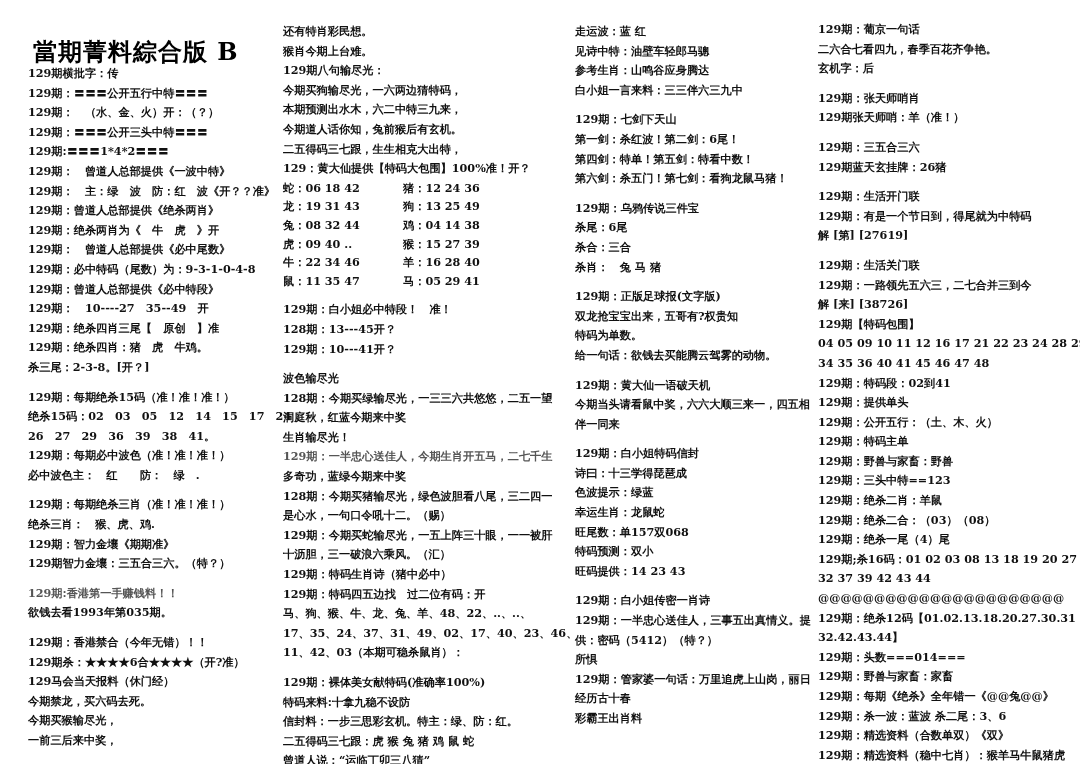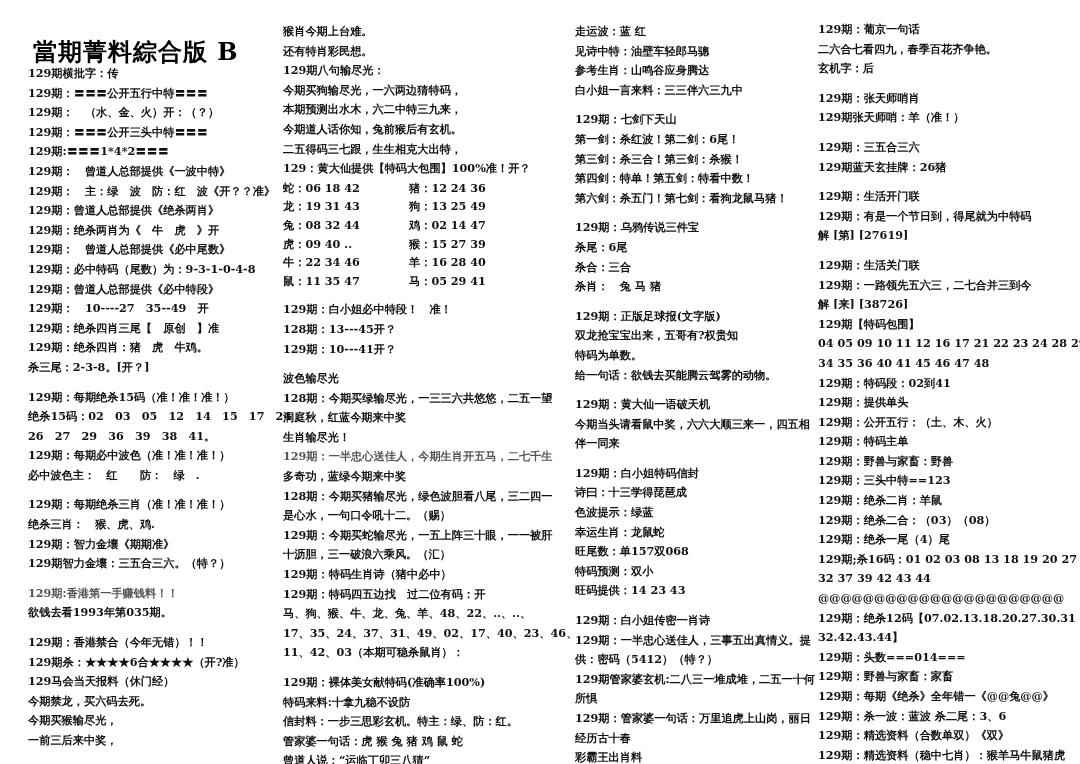--- a/index.html
+++ b/index.html
@@ -14,21 +14,21 @@
     .col2 { left: 283px; top: 22px; width: 255px; }
     .col3 { left: 575px; top: 22px; width: 230px; }
     .col4 { left: 818px; top: 20px; width: 258px; }
     .title {
       position: absolute; left: 33px; top: 36px;
       font-family: "DejaVu Serif", serif; font-weight: bold;
       font-size: 24px; letter-spacing: 1px; color: #000;
     }
     .line { display: block; min-height: 19.6px; }
     .gap-sm { display: block; height: 10px; }
-    .zodiac { display: grid; grid-template-columns: 120px 120px; column-gap: 6px; }
+    .zodiac { display: grid; grid-template-columns: 120px 120px; }
     .zodiac .line { line-height: 18.6px; min-height: 18.6px; }
     .faint { color: #555; }
   </style>
 </head>
 <body>
 
 <div class="page">
   <div class="title">當期菁料綜合版 B</div>
 
   <div class="col col1" id="col1">
@@ -66,36 +66,36 @@
       <span class="line">129期：香港禁合（今年无错）！！</span>
       <span class="line">129期杀：★★★★6合★★★★（开?准）</span>
       <span class="line">129马会当天报料（休门经）</span>
       <span class="line">今期禁龙，买六码去死。</span>
       <span class="line">今期买猴输尽光，</span>
       <span class="line">一前三后来中奖，</span>
     </div>
 
   <div class="col col2">
     <div id="col2top">
+        <span class="line">还有特肖彩民想。</span>
         <span class="line">猴肖今期上台难。</span>
-        <span class="line">还有特肖彩民想。</span>
         <span class="line">129期八句输尽光：</span>
         <span class="line">今期买狗输尽光，一六两边猜特码，</span>
         <span class="line">本期预测出水木，六二中特三九来，</span>
         <span class="line">今期道人话你知，兔前猴后有玄机。</span>
         <span class="line">二五得码三七跟，生生相克大出特，</span>
         <span class="line">129：黄大仙提供【特码大包围】100%准！开？</span>
       </div>
     <div class="zodiac" id="zodiac">
         <span class="line"><span>蛇</span><span>：</span><span>06 18 42</span></span>
         <span class="line"><span>猪</span><span>：</span><span>12 24 36</span></span>
         <span class="line"><span>龙</span><span>：</span><span>19 31 43</span></span>
         <span class="line"><span>狗</span><span>：</span><span>13 25 49</span></span>
         <span class="line"><span>兔</span><span>：</span><span>08 32 44</span></span>
-        <span class="line"><span>鸡</span><span>：</span><span>02 14 47</span></span>
+        <span class="line"><span>鸡</span><span>：</span><span>04 14 38</span></span>
         <span class="line"><span>虎</span><span>：</span><span>09 40 ..</span></span>
         <span class="line"><span>猴</span><span>：</span><span>15 27 39</span></span>
         <span class="line"><span>牛</span><span>：</span><span>22 34 46</span></span>
         <span class="line"><span>羊</span><span>：</span><span>16 28 40</span></span>
         <span class="line"><span>鼠</span><span>：</span><span>11 35 47</span></span>
         <span class="line"><span>马</span><span>：</span><span>05 29 41</span></span>
       </div>
     <div id="col2bottom">
         <span class="gap-sm"></span>
         <span class="line">129期：白小姐必中特段！　准！</span>
@@ -114,34 +114,33 @@
         <span class="line">十沥胆，三一破浪六乘风。（汇）</span>
         <span class="line">129期：特码生肖诗（猪中必中）</span>
         <span class="line">129期：特码四五边找　过二位有码：开</span>
         <span class="line">马、狗、猴、牛、龙、兔、羊、48、22、..、..、</span>
         <span class="line">17、35、24、37、31、49、02、17、40、23、46、</span>
         <span class="line">11、42、03（本期可稳杀鼠肖）：</span>
         <span class="gap-sm"></span>
         <span class="line">129期：裸体美女献特码(准确率100%)</span>
         <span class="line">特码来料:十拿九稳不设防</span>
         <span class="line">信封料：一步三思彩玄机。特主：绿、防：红。</span>
-        <span class="line">管家婆一句话：虎 猴 兔 猪 鸡 鼠 蛇</span>
+        <span class="line">二五得码三七跟：虎 猴 兔 猪 鸡 鼠 蛇</span>
         <span class="line">曾道人说：“运临丁卯三八猜”</span>
       </div>
   </div>
 
   <div class="col col3" id="col3">
       <span class="line">走运波：蓝 红</span>
       <span class="line">见诗中特：油壁车轻郎马骢</span>
       <span class="line">参考生肖：山鸣谷应身腾达</span>
       <span class="line">白小姐一言来料：三三伴六三九中</span>
       <span class="gap-sm"></span>
       <span class="line">129期：七剑下天山</span>
       <span class="line">第一剑：杀红波！第二剑：6尾！</span>
-      <span class="line">第三剑：杀三合！第三剑：杀猴！</span>
       <span class="line">第四剑：特单！第五剑：特看中数！</span>
       <span class="line">第六剑：杀五门！第七剑：看狗龙鼠马猪！</span>
       <span class="gap-sm"></span>
       <span class="line">129期：乌鸦传说三件宝</span>
       <span class="line">杀尾：6尾</span>
       <span class="line">杀合：三合</span>
       <span class="line">杀肖：　兔 马 猪</span>
       <span class="gap-sm"></span>
       <span class="line">129期：正版足球报(文字版)</span>
       <span class="line">双龙抢宝宝出来，五哥有?权贵知</span>
@@ -156,21 +155,20 @@
       <span class="line">诗曰：十三学得琵琶成</span>
       <span class="line">色波提示：绿蓝</span>
       <span class="line">幸运生肖：龙鼠蛇</span>
       <span class="line">旺尾数：单157双068</span>
       <span class="line">特码预测：双小</span>
       <span class="line">旺码提供：14 23 43</span>
       <span class="gap-sm"></span>
       <span class="line">129期：白小姐传密一肖诗</span>
       <span class="line">129期：一半忠心送佳人，三事五出真情义。提</span>
       <span class="line">供：密码（5412）（特？）</span>
-      <span class="line">129期管家婆玄机:二八三一堆成堆，二五一十何</span>
       <span class="line">所惧</span>
       <span class="line">129期：管家婆一句话：万里追虎上山岗，丽日</span>
       <span class="line">经历古十春</span>
       <span class="line">彩霸王出肖料</span>
     </div>
 
   <div class="col col4" id="col4">
       <span class="line">129期：葡京一句话</span>
       <span class="line">二六合七看四九，春季百花齐争艳。</span>
       <span class="line">玄机字：后</span>
@@ -196,21 +194,21 @@
       <span class="line">129期：公开五行：（土、木、火）</span>
       <span class="line">129期：特码主单</span>
       <span class="line">129期：野兽与家畜：野兽</span>
       <span class="line">129期：三头中特==123</span>
       <span class="line">129期：绝杀二肖：羊鼠</span>
       <span class="line">129期：绝杀二合：（03）（08）</span>
       <span class="line">129期：绝杀一尾（4）尾</span>
       <span class="line">129期;杀16码：01 02 03 08 13 18 19 20 27 30 31</span>
       <span class="line">32 37 39 42 43 44</span>
       <span class="line">@@@@@@@@@@@@@@@@@@@@@@</span>
-      <span class="line">129期：绝杀12码【07.02.13.18.20.27.30.31</span>
+      <span class="line">129期：绝杀12码【01.02.13.18.20.27.30.31</span>
       <span class="line">32.42.43.44】</span>
       <span class="line">129期：头数===014===</span>
       <span class="line">129期：野兽与家畜：家畜</span>
       <span class="line">129期：每期《绝杀》全年错一《@@兔@@》</span>
       <span class="line">129期：杀一波：蓝波 杀二尾：3、6</span>
       <span class="line">129期：精选资料（合数单双）《双》</span>
       <span class="line">129期：精选资料（稳中七肖）：猴羊马牛鼠猪虎</span>
     </div>
 </div>
 

